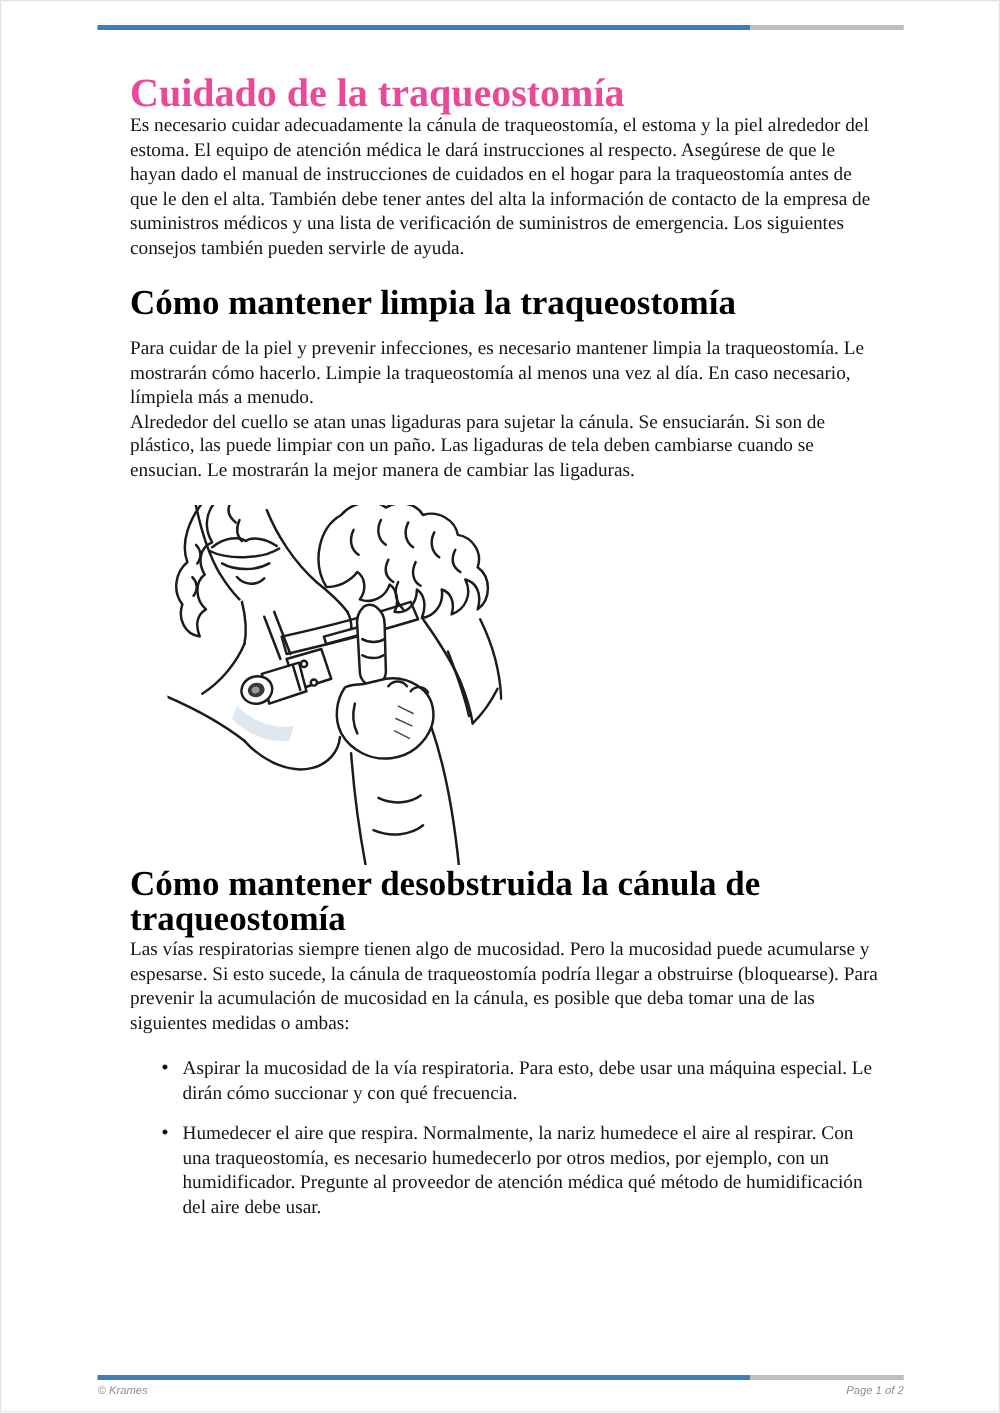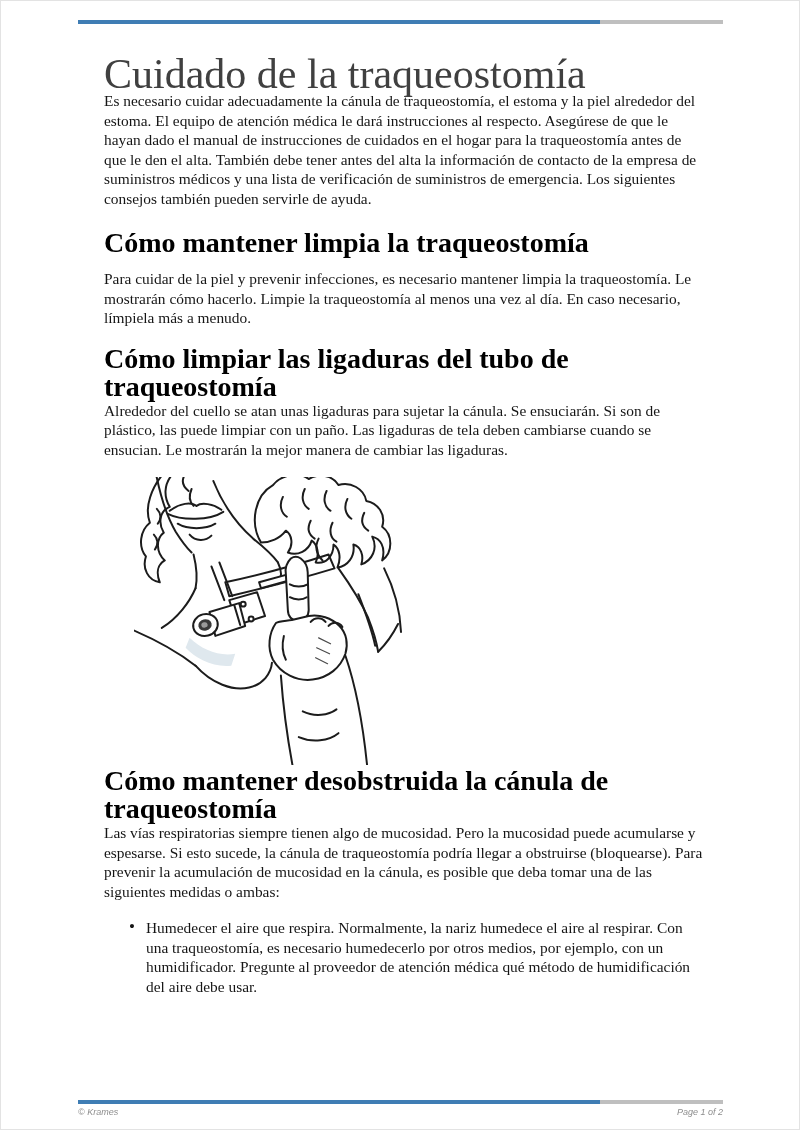--- a/index.html
+++ b/index.html
@@ -24,21 +24,21 @@
     position:absolute;left:77px;width:645px;height:4px;display:flex;
   }
   .rule-top{top:19px;}
   .rule .seg-blue{width:81%;height:100%;background:var(--accent-blue);}
   .rule .seg-gray{flex:1;height:100%;background:var(--rule-gray);}
   .content{
     position:absolute;left:103px;top:0;width:599px;
   }
   h1{
     margin:56px 0 0 0;
-    font-size:42px;line-height:34px;font-weight:normal;color:#404040;
+    font-size:32px;line-height:34px;font-weight:bold;color:#ec4899;
   }
   h2{
     margin:0;font-size:28px;line-height:28px;font-weight:bold;color:#000;
   }
   .h2-clean{margin-top:21px;}
   .h2-ties{margin-top:17px;}
   .h2-clear{margin-top:2px;}
   p{
     margin:0;font-size:15.4px;line-height:19.5px;
   }
@@ -87,21 +87,20 @@
 
   <div class="content">
 
     <h1>Cuidado de la traqueostomía</h1>
 
     <p class="p-intro">Es necesario cuidar adecuadamente la cánula de traqueostomía, el estoma y la piel alrededor del estoma. El equipo de atención médica le dará instrucciones al respecto. Asegúrese de que le hayan dado el manual de instrucciones de cuidados en el hogar para la traqueostomía antes de que le den el alta. También debe tener antes del alta la información de contacto de la empresa de suministros médicos y una lista de verificación de suministros de emergencia. Los siguientes consejos también pueden servirle de ayuda.</p>
 
     <h2 class="h2-clean">Cómo mantener limpia la traqueostomía</h2>
     <p class="p-clean">Para cuidar de la piel y prevenir infecciones, es necesario mantener limpia la traqueostomía. Le mostrarán cómo hacerlo. Limpie la traqueostomía al menos una vez al día. En caso necesario, límpiela más a menudo.</p>
 
-    <h2 class="h2-ties">Cómo limpiar las ligaduras del tubo de traqueostomía</h2>
     <p class="p-ties">Alrededor del cuello se atan unas ligaduras para sujetar la cánula. Se ensuciarán. Si son de plástico, las puede limpiar con un paño. Las ligaduras de tela deben cambiarse cuando se ensucian. Le mostrarán la mejor manera de cambiar las ligaduras.</p>
 
     <figure>
       <svg viewBox="0 0 270 290" width="268" height="288" aria-hidden="true">
 
         <path class="ln" d="M30,-4 C18,10 10,30 16,46 C6,54 4,70 12,80 C8,92 14,104 26,106 C22,96 24,88 31,84 C22,76 22,62 30,56 C24,46 26,34 36,30 C30,20 30,8 38,-2"></path>
         <path class="ln" d="M20,58 C24,62 25,68 21,73"></path>
         <path class="ln" d="M23,32 C27,36 28,42 24,47"></path>
 
         <path class="ln" d="M22,-4 C26,16 32,38 42,55 C47,63 52,70 58,76"></path>
@@ -164,20 +163,21 @@
         <path class="ln" d="M213,180 C224,212 231,252 235,292"></path>
         <path class="ln" d="M170,236 C182,242 196,240 204,234"></path>
         <path class="ln" d="M166,262 C180,268 196,266 206,258"></path>
       </svg>
     </figure>
 
     <h2 class="h2-clear">Cómo mantener desobstruida la cánula de traqueostomía</h2>
     <p class="p-clear">Las vías respiratorias siempre tienen algo de mucosidad. Pero la mucosidad puede acumularse y espesarse. Si esto sucede, la cánula de traqueostomía podría llegar a obstruirse (bloquearse). Para prevenir la acumulación de mucosidad en la cánula, es posible que deba tomar una de las siguientes medidas o ambas:</p>
 
     <ul class="tips">
+      <li>Aspirar la mucosidad de la vía respiratoria. Para esto, debe usar una máquina especial. Le dirán cómo succionar y con qué frecuencia.</li>
       <li>Humedecer el aire que respira. Normalmente, la nariz humedece el aire al respirar. Con una traqueostomía, es necesario humedecerlo por otros medios, por ejemplo, con un humidificador. Pregunte al proveedor de atención médica qué método de humidificación del aire debe usar.</li>
     </ul>
 
   </div>
 
   <div class="footer">
     <div class="rule" style="position:static;">
       <span class="seg-blue"></span>
       <span class="seg-gray"></span>
     </div>

